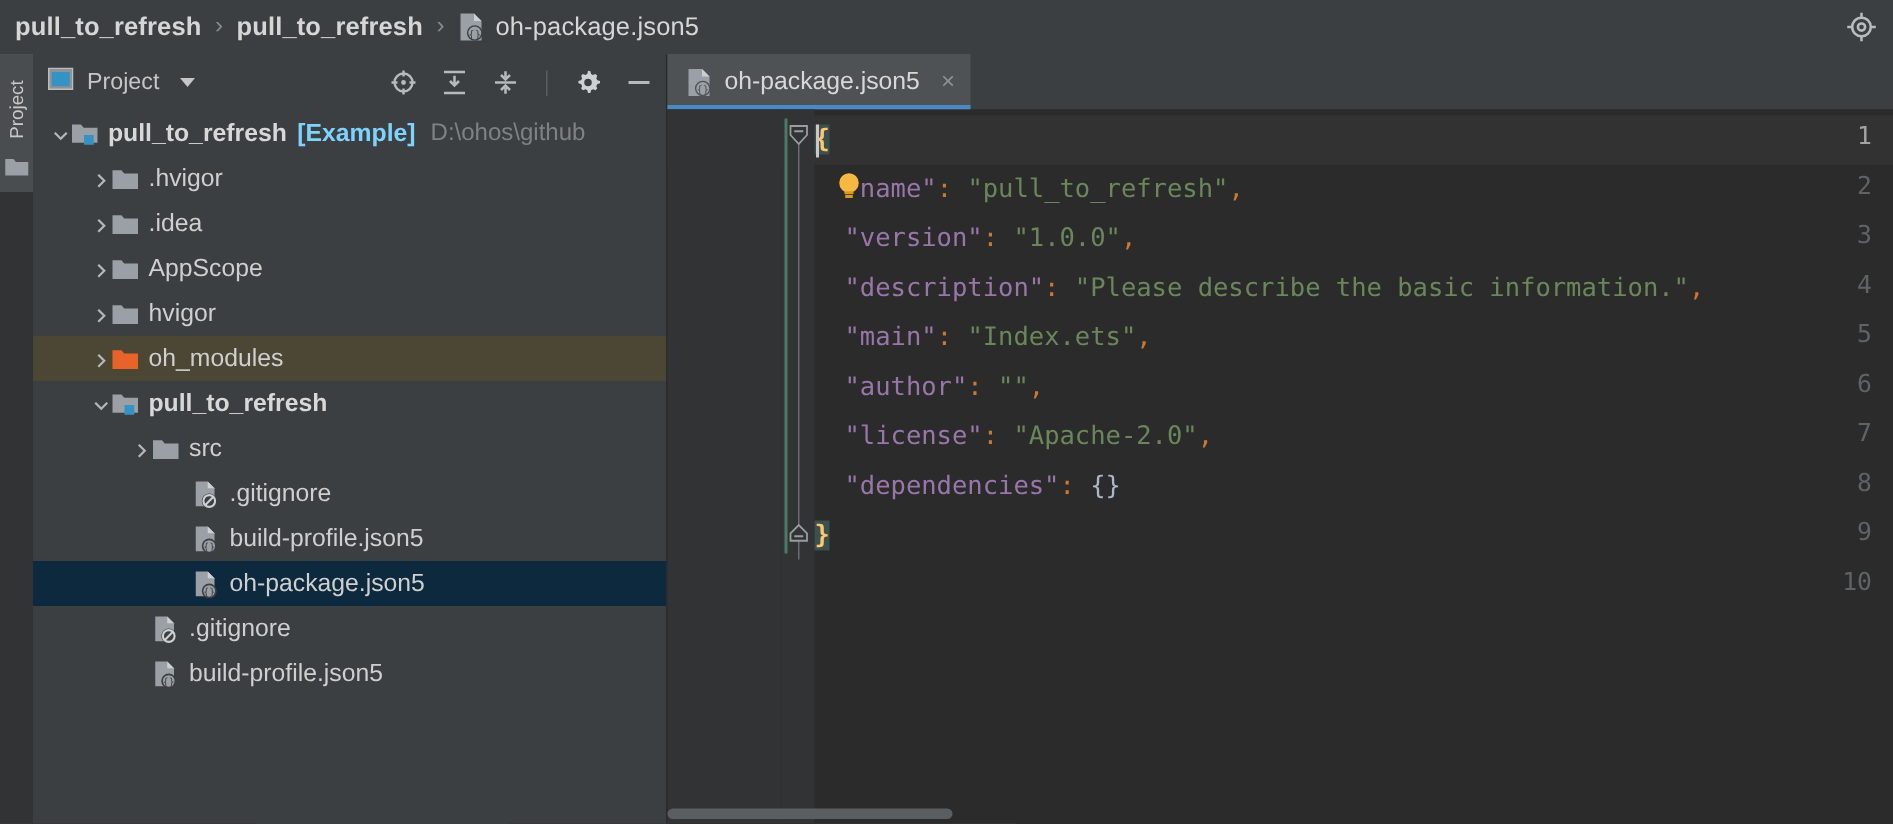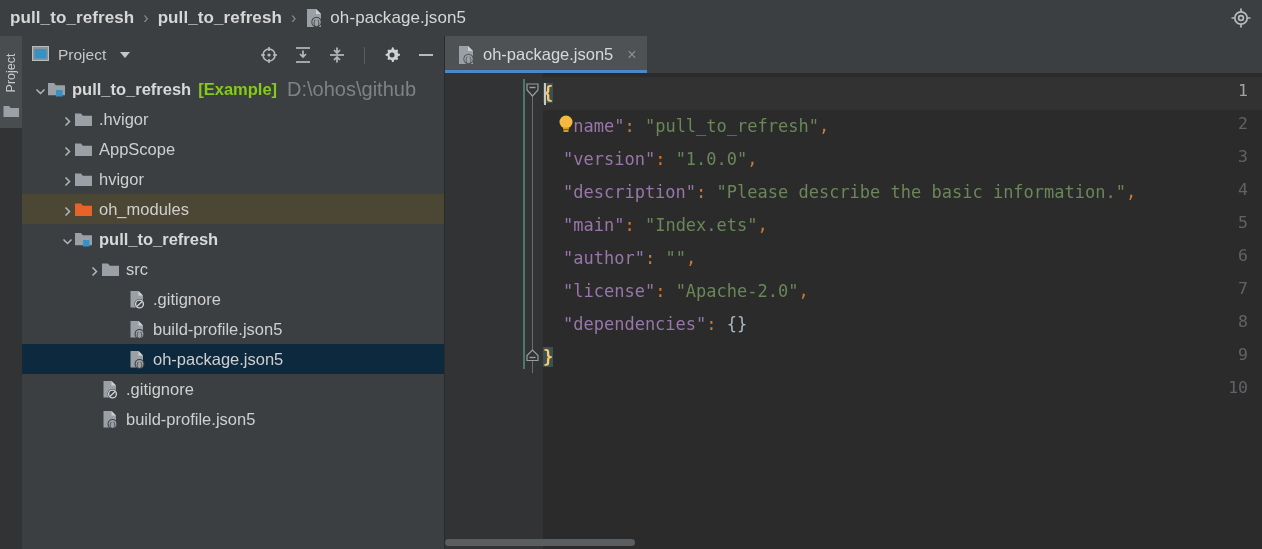--- a/index.html
+++ b/index.html
@@ -79,22 +79,22 @@
   .trow {
     position: relative; height: 30px; display: flex; align-items: center;
     white-space: nowrap; font-size: 16.5px; color: #cfcfcf;
   }
   .trow.sel { background: #0d293e; }
   .trow.hl  { background: #4c4735; }
   .tarrow { width: 13px; height: 13px; flex: 0 0 13px; }
   .ticon { width: 19px; height: 19px; flex: 0 0 19px; margin-right: 6px; display:flex;align-items:center;justify-content:center;}
   .tlabel { color: #cfcfcf; }
   .tlabel.b { font-weight: bold; color: #d8d8d8; }
-  .tpath { color: #7f8284; margin-left: 10px; font-size: 20px; }
-  .tsuffix { color: #84cc16; font-weight: bold; margin-left: 7px; }
+  .tpath { color: #7f8284; margin-left: 10px; font-size: 16px; }
+  .tsuffix { color: #7dd3fc; font-weight: bold; margin-left: 7px; }
 
   
   .side-scroll {
     position: absolute; left: 434px; top: 44px; width: 7px; height: 338px;
     background: #696b6d; border-radius: 4px;
   }
   .side-scroll-track {
     position: absolute; left: 433px; top: 6px; width: 9px; height: 469px;
     background: #393b3d;
   }
@@ -308,20 +308,32 @@
         <div class="trow">
           <span style="display: inline-block; width: 39px; flex: 0 0 39px;"></span>
           <span class="tarrow"><svg width="13" height="13" viewBox="0 0 13 13">
               <path d="M4.5 2.5 L8.5 6.5 L4.5 10.5" fill="none" stroke="#b4b7b9" stroke-width="1.5"></path>
             </svg></span>
           <span class="ticon">
             <svg width="19" height="19" viewBox="0 0 19 19">
               <path d="M1 3.5 h6 l1.8 2.2 h9.2 v10.3 h-17 z" fill="#9aa0a6"></path>
             </svg>
           </span>
+          <span class="tlabel">.idea</span>
+        </div>
+        <div class="trow">
+          <span style="display: inline-block; width: 39px; flex: 0 0 39px;"></span>
+          <span class="tarrow"><svg width="13" height="13" viewBox="0 0 13 13">
+              <path d="M4.5 2.5 L8.5 6.5 L4.5 10.5" fill="none" stroke="#b4b7b9" stroke-width="1.5"></path>
+            </svg></span>
+          <span class="ticon">
+            <svg width="19" height="19" viewBox="0 0 19 19">
+              <path d="M1 3.5 h6 l1.8 2.2 h9.2 v10.3 h-17 z" fill="#9aa0a6"></path>
+            </svg>
+          </span>
           <span class="tlabel">AppScope</span>
         </div>
         <div class="trow">
           <span style="display: inline-block; width: 39px; flex: 0 0 39px;"></span>
           <span class="tarrow"><svg width="13" height="13" viewBox="0 0 13 13">
               <path d="M4.5 2.5 L8.5 6.5 L4.5 10.5" fill="none" stroke="#b4b7b9" stroke-width="1.5"></path>
             </svg></span>
           <span class="ticon">
             <svg width="19" height="19" viewBox="0 0 19 19">
               <path d="M1 3.5 h6 l1.8 2.2 h9.2 v10.3 h-17 z" fill="#9aa0a6"></path>

